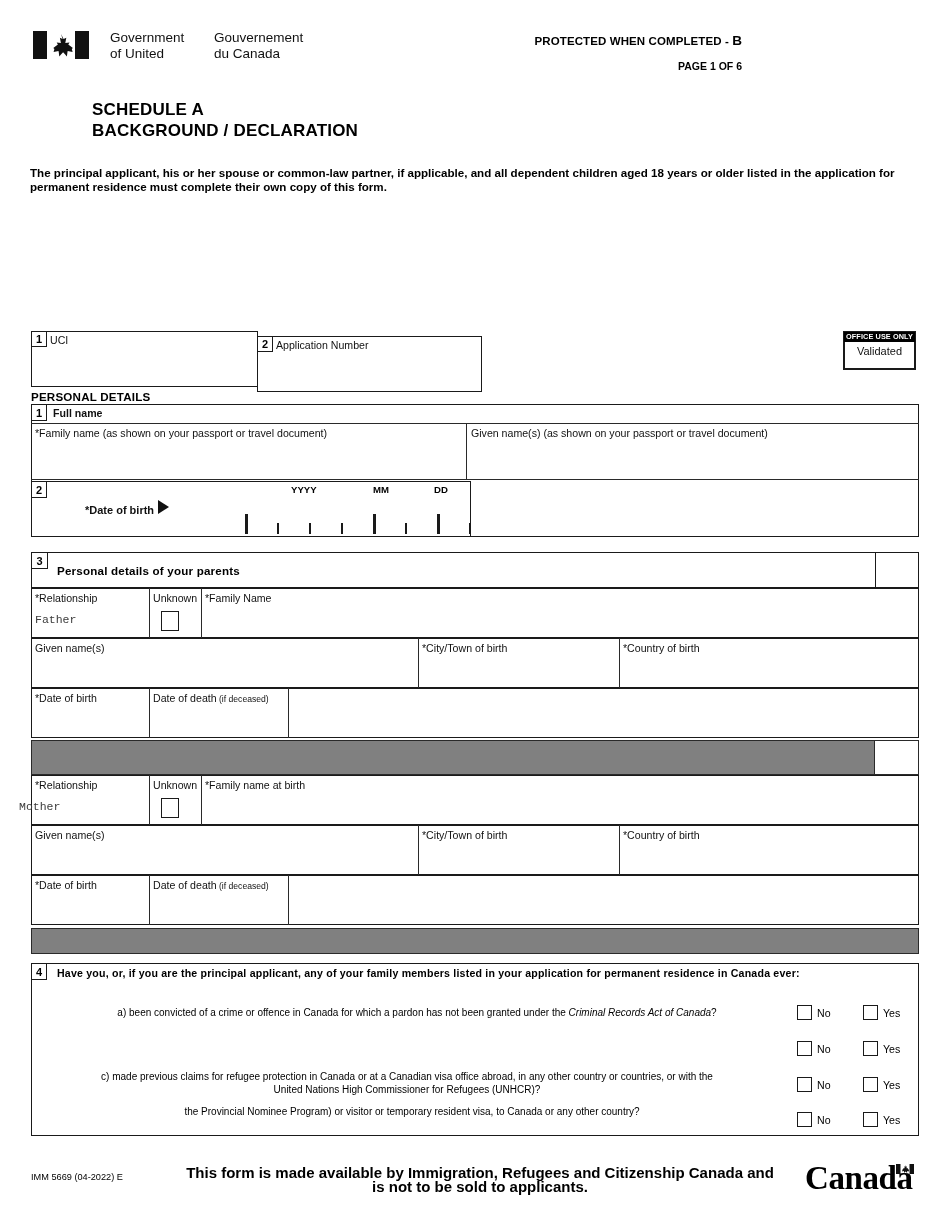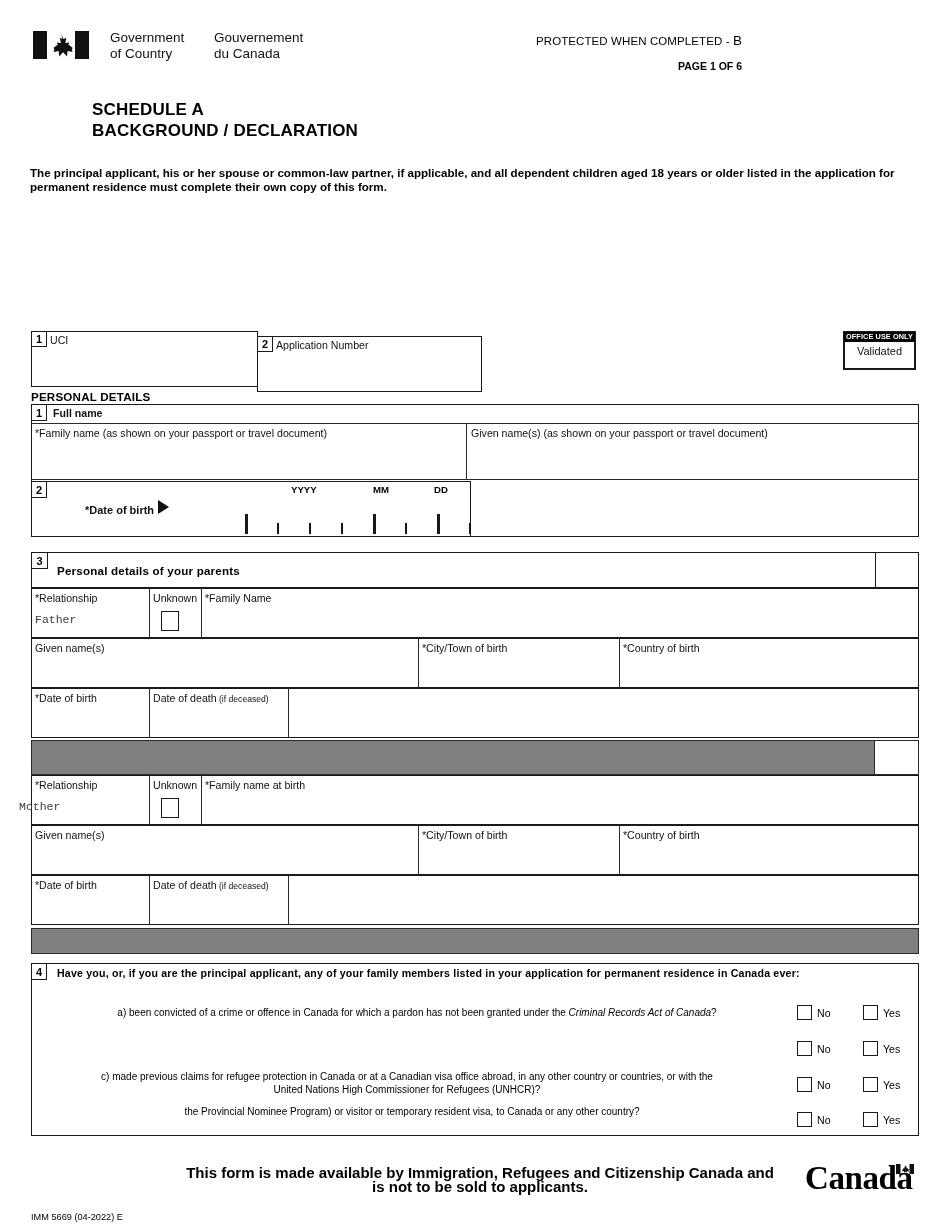--- a/index.html
+++ b/index.html
@@ -16,21 +16,21 @@
     -webkit-font-smoothing: antialiased;
   }
   .page { position: relative; width: 950px; height: 1230px; overflow: hidden; }
 
   
   .hdr { position: absolute; left: 0; top: 0; width: 770px; height: 100px; }
   .goc-logo { position: absolute; left: 33px; top: 31px; width: 56px; height: 28px; }
   .goc-text { position: absolute; left: 110px; top: 30px; font-size: 13.5px; line-height: 16px; color: #111; white-space: nowrap; }
   .goc-text .col2 { position: absolute; left: 104px; top: 0; }
   .goc-text .col1 { position: absolute; left: 0; top: 0; }
-  .protected { position: absolute; right: 28px; top: 33px; font-size: 11.5px; font-weight: normal; letter-spacing: .1px; white-space: nowrap; padding-left: 48px; }
+  .protected { position: absolute; right: 28px; top: 33px; font-size: 11.5px; font-weight: bold; letter-spacing: .1px; white-space: nowrap; padding-left: 48px; }
   .protected .bb { font-size: 13.5px; }
   .pagenum { position: absolute; right: 28px; top: 60px; font-size: 10.5px; font-weight: bold; white-space: nowrap; }
 
   .title-block { position: absolute; left: 92px; top: 99px; font-size: 17px; font-weight: bold; line-height: 21px; letter-spacing: .2px; }
 
   .intro { position: absolute; left: 30px; top: 166px; width: 890px; font-size: 11.6px; font-weight: bold; line-height: 13.6px; }
 
   
   .box { position: absolute; border: 1.6px solid #1a1a1a; background: #fff; }
   .hair { position: absolute; background: #2a2a2a; }
@@ -85,21 +85,21 @@
   #q4-tab { left: 31px; top: 963px; width: 16px; height: 17px; }
   #q4-head { left: 57px; top: 967px; font-size: 10.6px; font-weight: bold; }
   .q-text { position: absolute; font-size: 10px; line-height: 13px; text-align: center; }
   .q-text i { font-style: italic; }
   .cbx { position: absolute; width: 15px; height: 15px; border: 1.5px solid #1a1a1a; background: #fff; }
   .cbx-lbl { position: absolute; font-size: 10.6px; }
 
   
   #foot-main { position: absolute; left: 180px; top: 1166px; width: 600px; text-align: center;
                font-size: 15px; font-weight: bold; line-height: 14px; }
-  #foot-code { position: absolute; left: 31px; top: 1212px; font-size: 9.2px; }
+  #foot-code { position: absolute; left: 31px; top: 1172px; font-size: 9.2px; }
   #wordmark  { position: absolute; left: 805px; top: 1162px; }
   .wm-text   { font-family: "Liberation Serif", serif; font-size: 33px; font-weight: bold; letter-spacing: -.4px; line-height: 33px; }
   .wm-flag   { position: absolute; right: -1px; top: 2px; width: 18px; height: 10px; }
 </style>
 </head>
 <body>
 
 <div class="page">
 
   <div class="hdr">
@@ -108,21 +108,21 @@
       <svg width="56" height="28" viewBox="0 0 56 28">
         <rect x="0" y="0" width="14" height="28" fill="#111"></rect>
         <rect x="42" y="0" width="14" height="28" fill="#111"></rect>
         <path fill="#111" d="M28 3 l2.6 5.1 2.7-1.3 -1 5.2 4.2-0.6 -1.2 2.2 4.6 3.4 -1.1 0.9 0.8 3.1 -4.9-1 -0.3 1.4 -0.5 4 -1.7-1.9 -2.1-2.3 -2.1 2.3 -1.7 1.9 -0.5-4 -0.3-1.4 -4.9 1 0.8-3.1 -1.1-0.9 4.6-3.4 -1.2-2.2 4.2 0.6 -1-5.2 2.7 1.3z"></path>
       </svg>
     </div>
 
     <div class="goc-text">
       <div class="col1">
         <div>Government</div>
-        <div>of Country</div>
+        <div>of United</div>
       </div>
       <div class="col2">
         <div>Gouvernement</div>
         <div>du Canada</div>
       </div>
     </div>
 
     <div class="protected">
       <span>PROTECTED WHEN COMPLETED -</span>
       <span class="bb">B</span>

